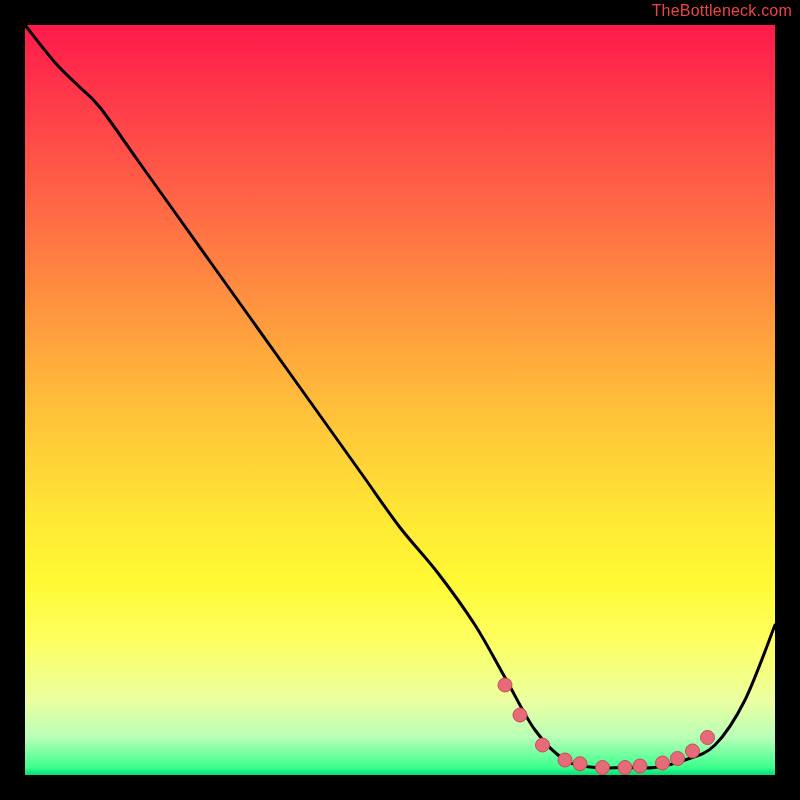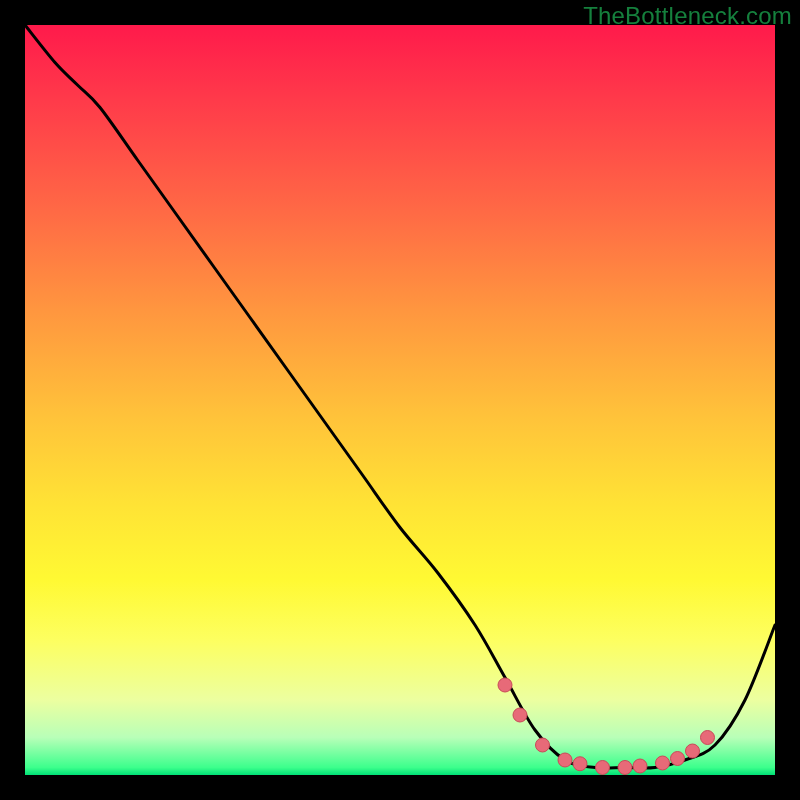--- a/index.html
+++ b/index.html
@@ -14,22 +14,22 @@
   .frame {
     position: relative;
     width: 800px;
     height: 800px;
     background: #000;
   }
   .watermark {
     position: absolute;
     top: 2px;
     right: 8px;
-    color: #15803d;
-    font-size: 24px;
+    color: #ef4444;
+    font-size: 16px;
     font-weight: 500;
     letter-spacing: 0.2px;
     user-select: none;
   }
   .plot {
     position: absolute;
     left: 25px;
     top: 25px;
     width: 750px;
     height: 750px;

